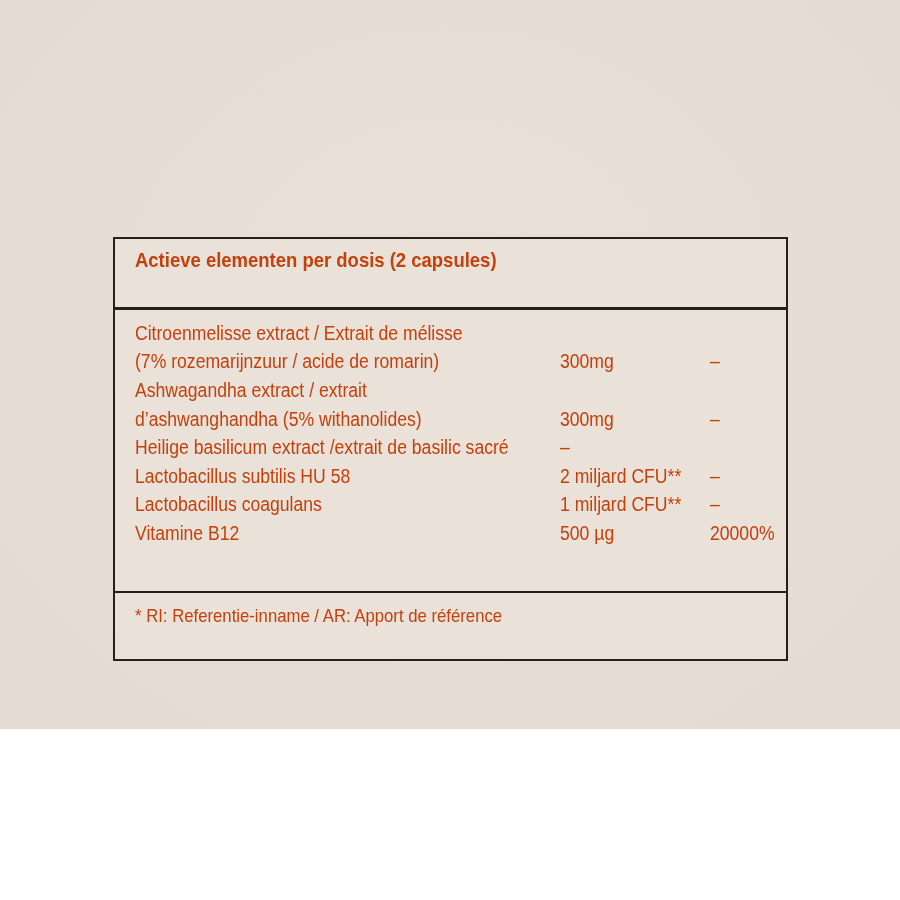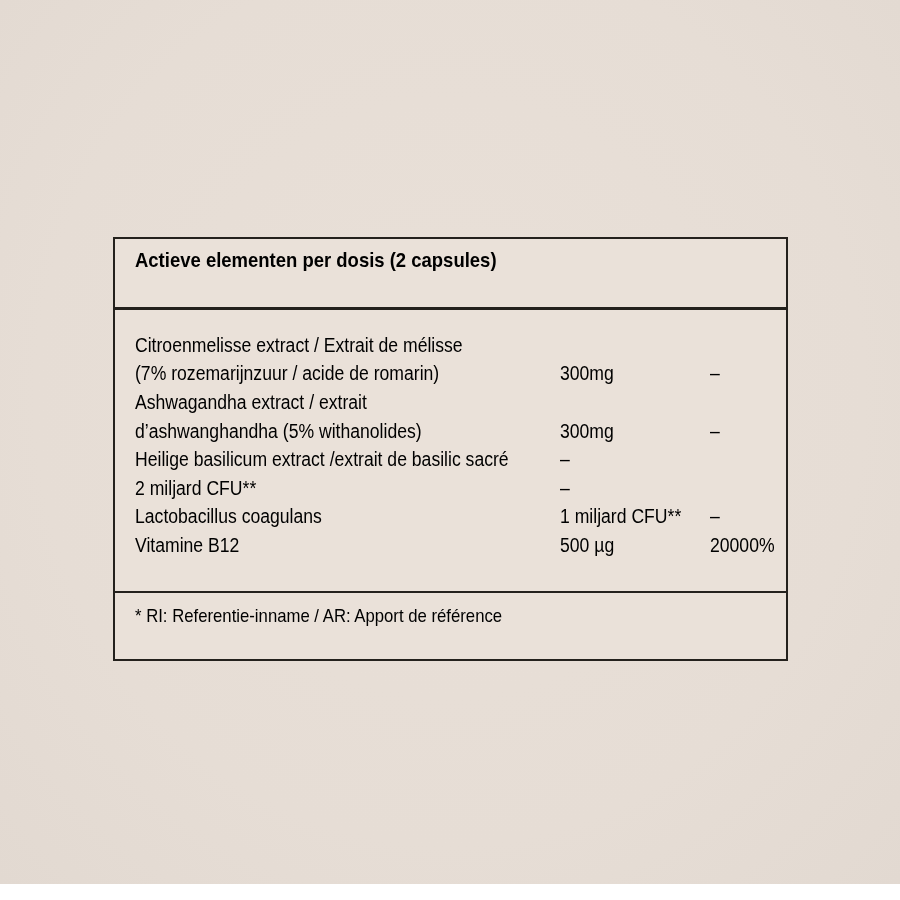--- a/index.html
+++ b/index.html
@@ -2,25 +2,25 @@
 <html><head>
 <meta charset="utf-8">
 <style>
   html, body {
     margin: 0;
     padding: 0;
   }
   #stage {
     position: relative;
     width: 900px;
-    height: 884px;
+    height: 729px;
     background: radial-gradient(ellipse at 50% 45%, #e9e0d8 0%, #e6ddd5 65%, #e2d9d1 100%);
     overflow: hidden;
     font-family: "Liberation Sans", sans-serif;
-    color: #000000;
+    color: #c2410c;
   }
   .panel {
     position: absolute;
     left: 113px;
     top: 237px;
     width: 675px;
     height: 424px;
     box-sizing: border-box;
     border: 2px solid #24211d;
     background: #eae1d9;
@@ -49,21 +49,21 @@
   }
   .ri-header sup {
     font-size: 62%;
     vertical-align: super;
     line-height: 0;
   }
   .panel-body {
     box-sizing: border-box;
     height: 283px;
     border-bottom: 2px solid #24211d;
-    padding: 21px 20px 0 20px;
+    padding: 9px 20px 0 20px;
     font-size: 20px;
   }
   .row {
     display: grid;
     grid-template-columns: 425px 150px auto;
     height: 28.6px;
     align-items: center;
   }
   .panel-footer {
     box-sizing: border-box;
@@ -105,20 +105,21 @@
       <div class="row">
         <span><span class="txt">d’ashwanghandha (5% withanolides)</span></span>
         <span><span class="txt">300mg</span></span>
         <span><span class="txt">–</span></span>
       </div>
       <div class="row">
         <span><span class="txt">Heilige basilicum extract /extrait de basilic sacré</span></span>
         <span><span class="txt">–</span></span>
       </div>
       <div class="row">
+        <span><span class="txt">Lactobacillus subtilis HU 58</span></span>
         <span><span class="txt">2 miljard CFU**</span></span>
         <span><span class="txt">–</span></span>
       </div>
       <div class="row">
         <span><span class="txt">Lactobacillus coagulans</span></span>
         <span><span class="txt">1 miljard CFU**</span></span>
         <span><span class="txt">–</span></span>
       </div>
       <div class="row">
         <span><span class="txt">Vitamine B12</span></span>

